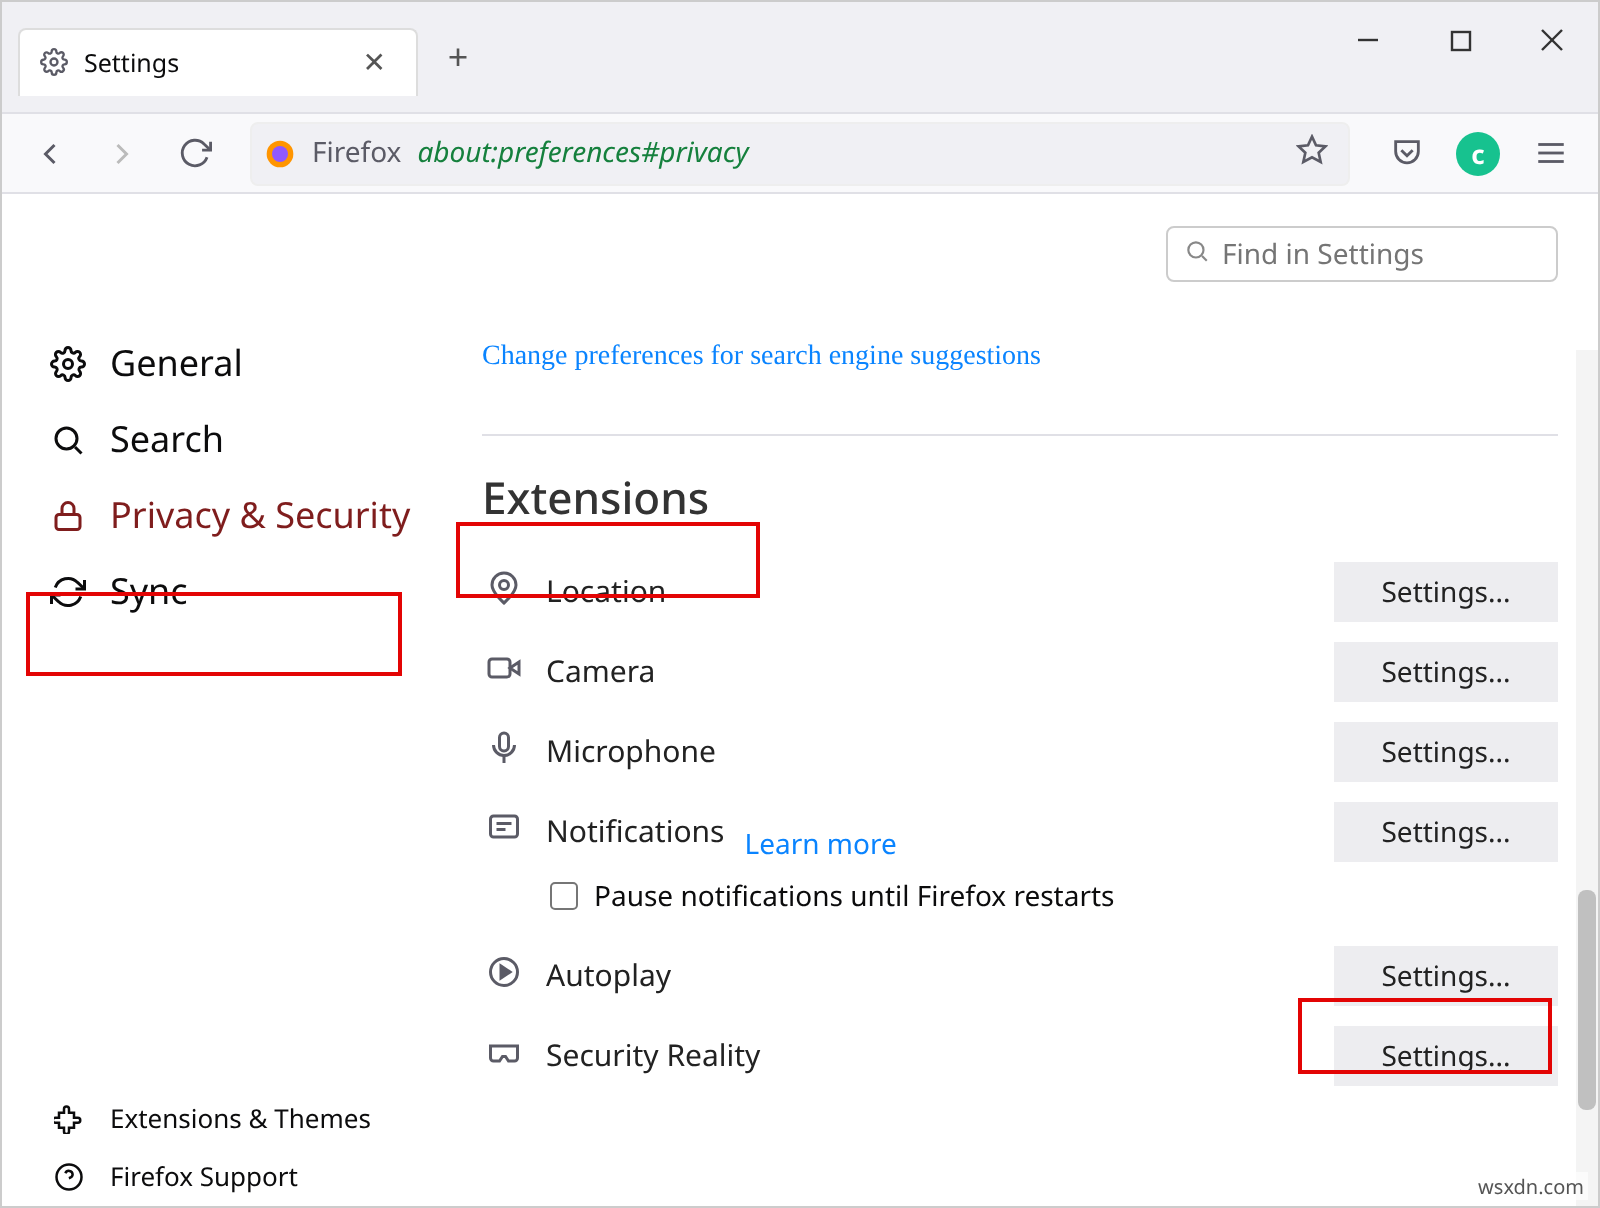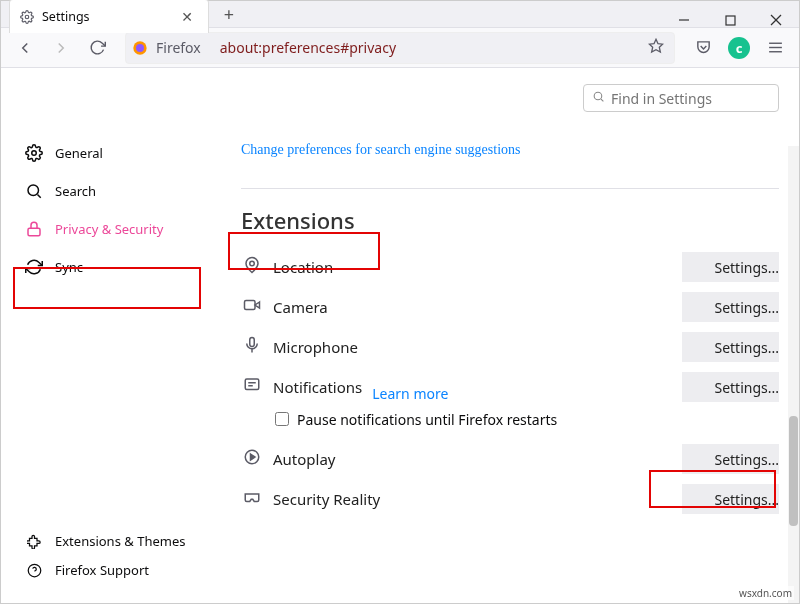--- a/index.html
+++ b/index.html
@@ -1,62 +1,62 @@
 <!DOCTYPE html>
 <html><head>
 <meta charset="utf-8">
 <style>
   * { box-sizing: border-box; margin: 0; padding: 0; font-family: system-ui, -apple-system, "Segoe UI", sans-serif; }
   body { width: 800px; height: 604px; overflow: hidden; background: #fff; position: relative; font-size: 13px; color: #0c0c0d; }
   .window { width: 800px; height: 604px; border: 1px solid #ccc; background: #f9f9fb; display: flex; flex-direction: column; }
 
-  .tabbar { height: 27px; display: flex; align-items: center; padding: 0 8px; background: #f0f0f4; position: relative; border-bottom: 1px solid #e0e0e6; }
+  .tabbar { height: 56px; display: flex; align-items: center; padding: 0 8px; background: #f0f0f4; position: relative; border-bottom: 1px solid #e0e0e6; }
   .tab { height: 34px; width: 200px; background: #fff; border: 1px solid #ddd; border-bottom: none; border-radius: 4px 4px 0 0; display: flex; align-items: center; padding: 0 10px; margin-top: 4px; position: relative; }
   .tab .gear { margin-right: 8px; }
   .tab .title { flex: 1; font-size: 12.5px; }
   .tab .close { font-size: 14px; color: #555; padding: 2px 5px; }
   .newtab { width: 28px; height: 28px; display: flex; align-items: center; justify-content: center; color: #555; font-size: 18px; margin-left: 6px; }
   .win-controls { position: absolute; right: 0; top: 0; display: flex; height: 38px; }
   .win-btn { width: 46px; display: flex; align-items: center; justify-content: center; color: #333; }
   .win-btn svg { stroke: #333; }
 
   .toolbar { height: 40px; display: flex; align-items: center; padding: 0 8px; background: #f9f9fb; gap: 4px; border-bottom: 1px solid #e0e0e6; }
   .tb-btn { width: 32px; height: 32px; display: flex; align-items: center; justify-content: center; border-radius: 4px; color: #5b5b66; }
   .tb-btn.disabled { color: #bbb; }
   .urlbar { flex: 1; height: 32px; background: #f0f0f4; border-radius: 4px; display: flex; align-items: center; padding: 0 6px; margin: 0 8px; border: 1px solid #eee; }
   .urlbar .ico { width: 16px; height: 16px; margin-right: 8px; }
-  .urlbar .label { color: #5b5b66; font-size: 14px; margin-right: 19px; }
-  .urlbar .url { flex: 1; color: #7f1d1d; font-size: 14px; }
+  .urlbar .label { color: #5b5b66; font-size: 14px; margin-right: 8px; }
+  .urlbar .url { flex: 1; color: #15803d; font-size: 14px; font-style: italic; }
   .urlbar .star { color: #5b5b66; padding: 4px; }
   .green-ball { width: 22px; height: 22px; border-radius: 50%; background: #17c28f; display: flex; align-items: center; justify-content: center; color: #fff; font-weight: bold; font-size: 13px; }
 
   .content { flex: 1; display: flex; background: #fff; position: relative; overflow: hidden; }
   .sidebar { width: 220px; padding-top: 66px; display: flex; flex-direction: column; }
-  .side-item { height: 36px; display: flex; align-items: center; padding-left: 16px; gap: 12px; font-size: 13px; color: #0c0c0d; cursor: pointer; border-radius: 4px; margin: 1px 8px; }
-  .side-item.selected { color: #ec4899; }
+  .side-item { height: 36px; display: flex; align-items: center; padding-left: 16px; gap: 12px; font-size: 18px; color: #0c0c0d; cursor: pointer; border-radius: 4px; margin: 1px 8px; }
+  .side-item.selected { color: #7f1d1d; }
   .side-item .ico { width: 18px; height: 18px; display: flex; align-items: center; justify-content: center; }
-  .sidebar-footer { margin-top: auto; padding-bottom: 18px; }
+  .sidebar-footer { margin-top: auto; }
   .sidebar-footer .side-item { font-size: 13px; height: 28px; }
 
   .main { flex: 1; padding: 0 20px 0 10px; position: relative; overflow: hidden; }
   .findbar { position: absolute; right: 20px; top: 16px; width: 196px; height: 28px; border: 1px solid #ccc; border-radius: 4px; display: flex; align-items: center; padding: 0 8px; background: #fff; }
   .findbar input { border: none; outline: none; font-size: 14px; flex: 1; color: #333; background: transparent; }
   .find-ico { color: #888; margin-right: 6px; }
 
   .link { color: #0a84ff; font-size: 14px; display: inline-block; margin-top: 12px; }
   .top-link { margin: 74px 0 0 10px; font-family: Liberation Serif, serif; }
   .divider { border: none; border-top: 1px solid #e0e0e6; margin: 30px 0 12px 10px; }
 
   .section-title { font-size: 22px; font-weight: 500; color: #333; margin-left: 10px; margin-top: 4px; margin-bottom: 12px; display: inline-block; }
 
   .perm-row { display: flex; align-items: center; margin-left: 10px; height: 40px; }
   .perm-ico { width: 22px; text-align: center; color: #5b5b66; margin-right: 10px; }
   .perm-label { font-size: 15px; color: #222; }
   .perm-row .link { margin-left: 10px; }
-  .perm-btn { margin-left: auto; width: 97px; height: 30px; background: #ededf0; border: none; font-size: 14px; color: #222; text-align: right; cursor: pointer; }
+  .perm-btn { margin-left: auto; width: 112px; height: 30px; background: #ededf0; border: none; font-size: 14px; color: #222; text-align: center; cursor: pointer; }
 
   .chk-row { display: flex; align-items: center; margin-left: 44px; font-size: 14px; height: 28px; margin-top: -2px; margin-bottom: 6px; }
   .chk-row input { margin-right: 8px; width: 14px; height: 14px; }
 
   .red-box { border: 2.5px solid #e30404; position: absolute; pointer-events: none; }
 
   .scroll-hint { position: absolute; right: 0; top: 78px; width: 11px; height: 500px; background: #f4f4f4; }
   .scroll-thumb { position: absolute; right: 1px; width: 9px; background: #c0c0c0; border-radius: 4px; }
 
   .watermark { position: absolute; right: 6px; bottom: 4px; font-size: 10px; color: #555; background: rgba(255,255,255,.6); padding: 0 2px; margin-left: 20px; }

